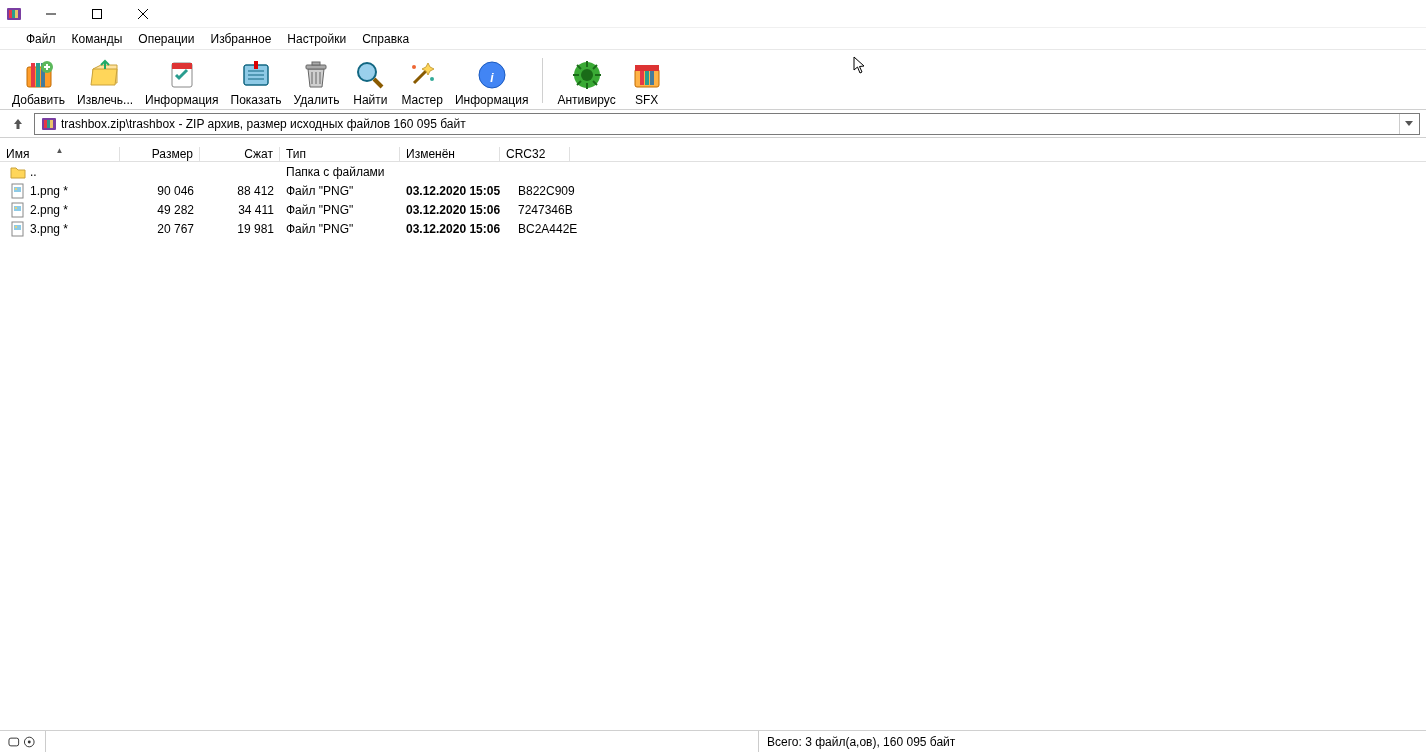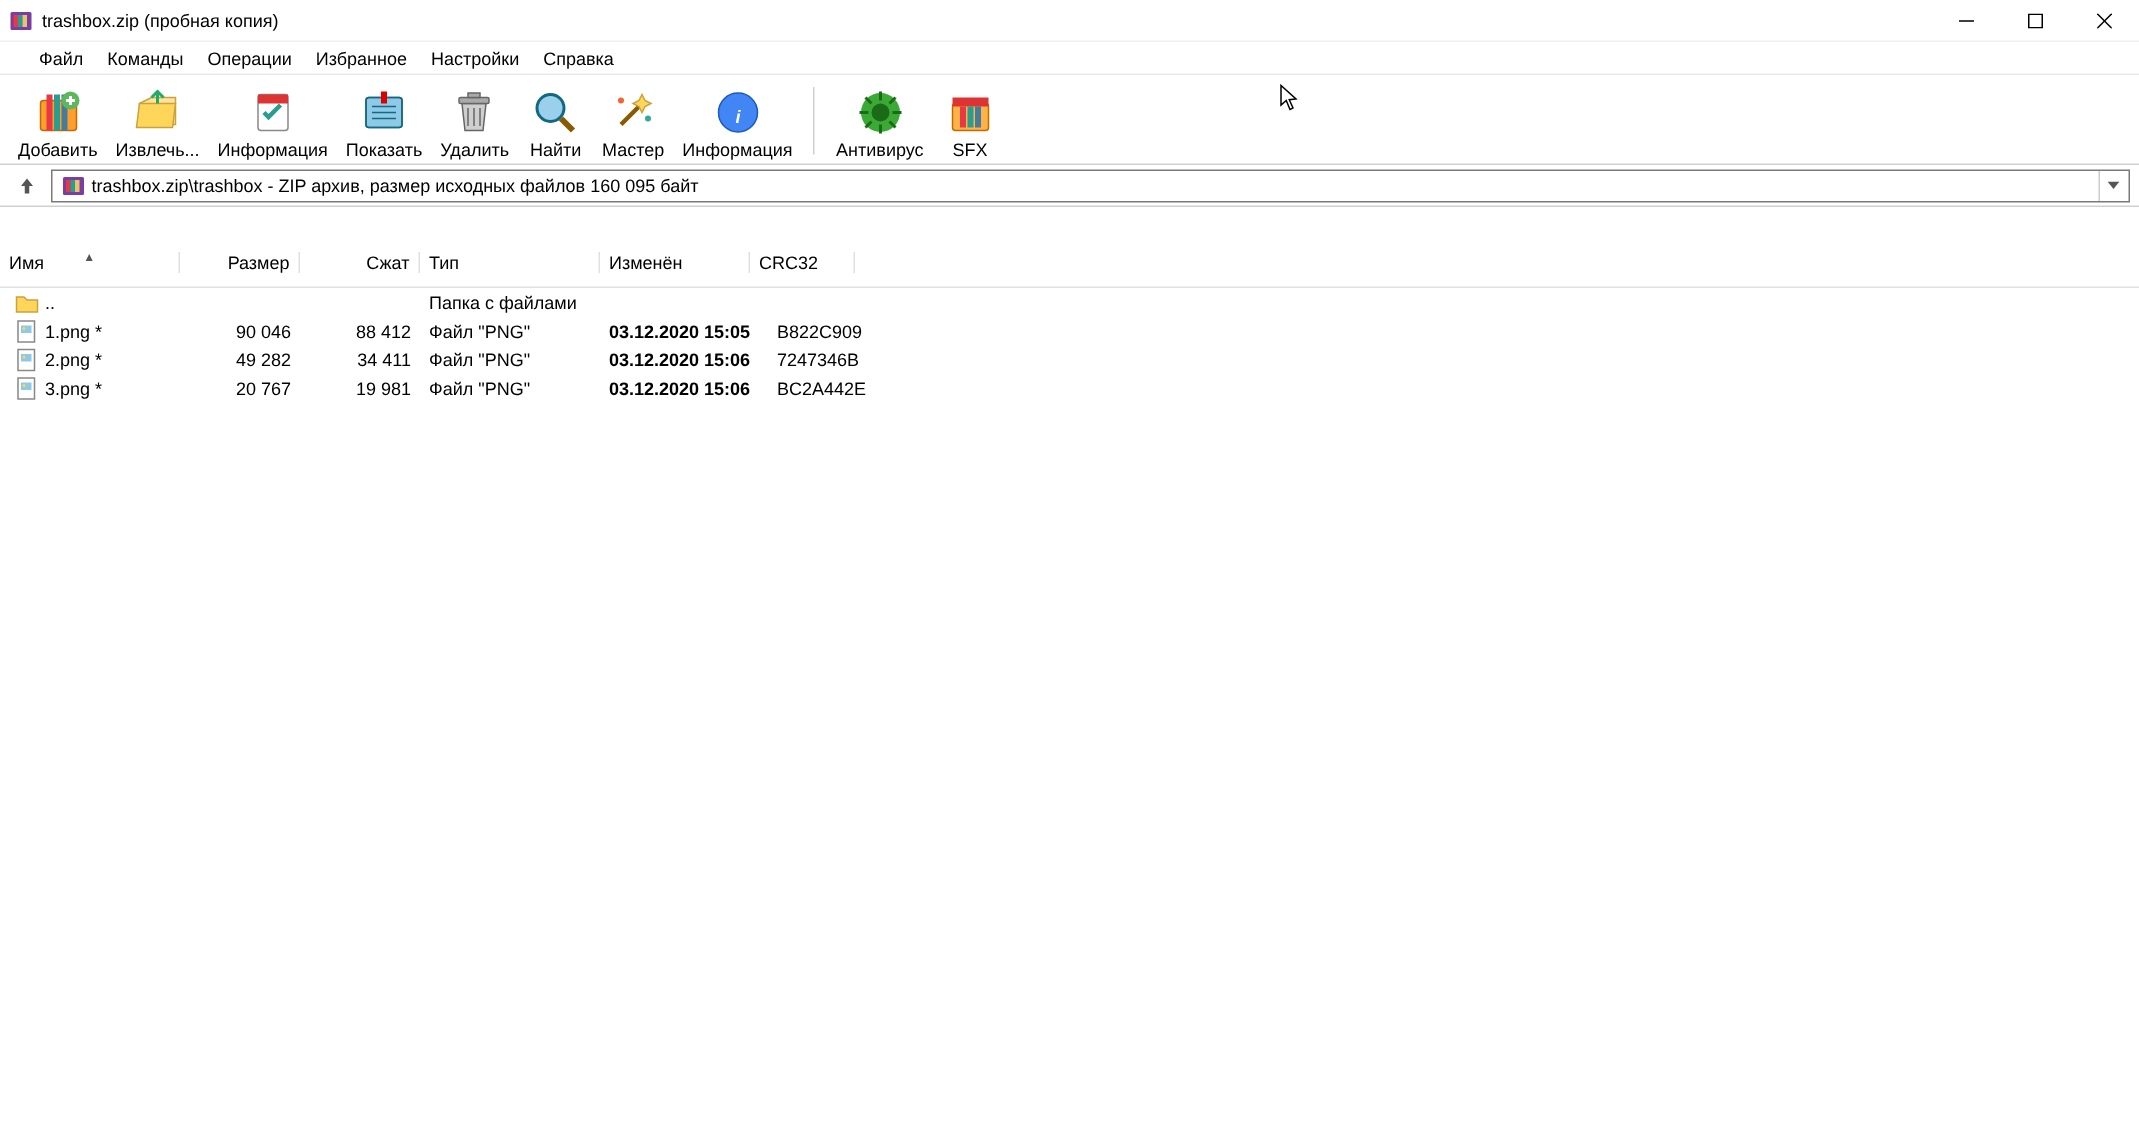--- a/index.html
+++ b/index.html
@@ -23,21 +23,21 @@
 .tseparator { width: 1px; background: #d0d0d0; margin: 6px 8px; }
 
 
 .addrbar { height: 28px; display: flex; align-items: center; padding: 2px 6px; border-bottom: 1px solid #d0d0d0; gap:4px;}
 .addrbar .upbtn { width: 24px; height: 22px; display: flex; align-items: center; justify-content: center; }
 .addrbar .path { flex: 1; height: 22px; border: 1px solid #7a7a7a; display: flex; align-items: center; padding: 0 2px; position: relative; justify-content: flex-end;}
 .addrbar .path .smicon { width: 16px; height: 16px; margin: 0 4px; }
 .addrbar .path .dropbtn { width:18px; height:20px; display:flex; align-items:center; justify-content:center; border-left:1px solid #ccc;}
 
 
-.colhdr { height: 24px; display: flex; align-items: flex-start; border-bottom: 1px solid #e0e0e0; user-select: none; margin-top: 30px;}
+.colhdr { height: 24px; display: flex; align-items: flex-end; border-bottom: 1px solid #e0e0e0; user-select: none;}
 .colhdr .col { display:flex; align-items:center; padding: 0 6px; border-right: 1px solid #e0e0e0; position:relative;}
 .col-name{width:120px;} .col-size{width:80px; justify-content:flex-end;} .col-packed{width:80px; justify-content:flex-end;}
 .col-type{width:120px;} .col-date{width:100px; } .col-crc{width:70px;}
 
 
 .listarea { height: calc(100% - 28px - 22px - 60px - 28px - 24px - 22px); overflow:auto; background:#fff; }
 .row { height: 19px; display: flex; align-items: center; }
 .row .cell { padding: 0 6px; white-space: nowrap; overflow:hidden; }
 .row .fileico { width:16px; height:16px; margin-left:4px; margin-right:4px; flex-shrink:0;}
 .c-name{width:120px; display:flex; align-items:center;} .c-size{width:80px; text-align:right;} .c-packed{width:80px; text-align:right;}
@@ -59,21 +59,20 @@
 
 <div class="titlebar">
   <span class="appicon">
     <svg viewBox="0 0 16 16">
         <rect x="1" y="2" width="14" height="12" rx="1" fill="#7a3ea1"></rect>
         <rect x="3" y="4" width="3" height="8" fill="#e63946"></rect>
         <rect x="6" y="4" width="3" height="8" fill="#2a9d8f"></rect>
         <rect x="9" y="4" width="3" height="8" fill="#e9c46a"></rect>
       </svg>
   </span>
-  <span class="title">trashbox.zip (пробная копия)</span>
   <div class="winbtn">
       <svg width="10" height="10">
         <line x1="0" y1="5" x2="10" y2="5" stroke="#000"></line>
       </svg>
     </div>
   <div class="winbtn">
       <svg width="10" height="10">
         <rect x="0.5" y="0.5" width="9" height="9" fill="none" stroke="#000"></rect>
       </svg>
     </div>
@@ -306,17 +305,18 @@
 
 <div class="statusbar">
   <div class="statseg" style="width:46px;">
     <svg width="30" height="12" viewBox="0 0 30 12">
       <rect x="1" y="2" width="10" height="8" rx="2" fill="none" stroke="#333"></rect>
       <circle cx="22" cy="6" r="5" fill="none" stroke="#333"></circle>
         <circle cx="22" cy="6" r="1.5" fill="#333"></circle>
     </svg>
   </div>
   <div class="statseg statcenter"></div>
+  <div class="statseg">Всего: 3 файл(а,ов), 160 095 байт</div>
 </div>
 
 <svg class="cursor" width="16" height="20">
   <path d="M1 1 L1 14 L4.5 11 L7 17 L9 16 L6.5 10.5 L11 10 Z" fill="#fff" stroke="#000" stroke-width="1"></path>
 </svg>
 
 </body></html>

